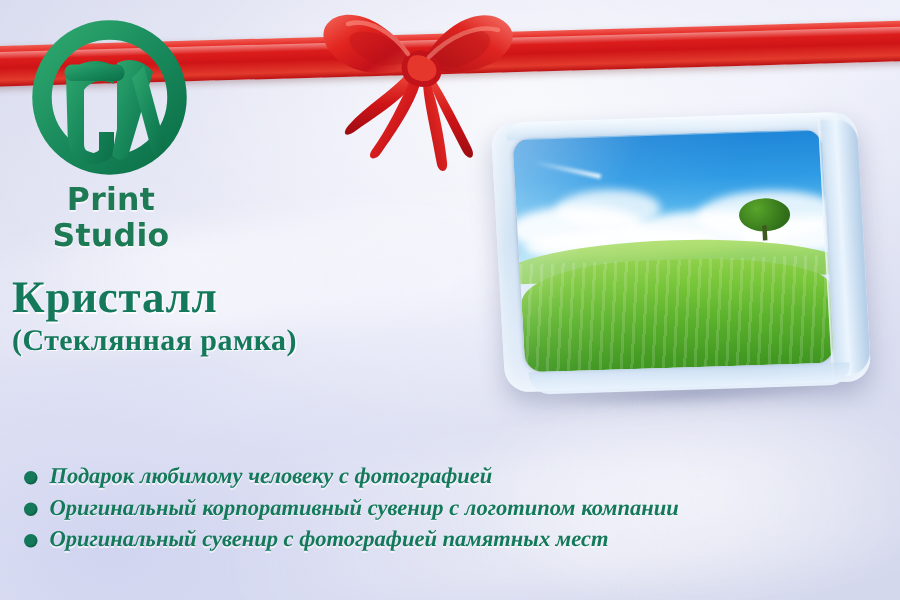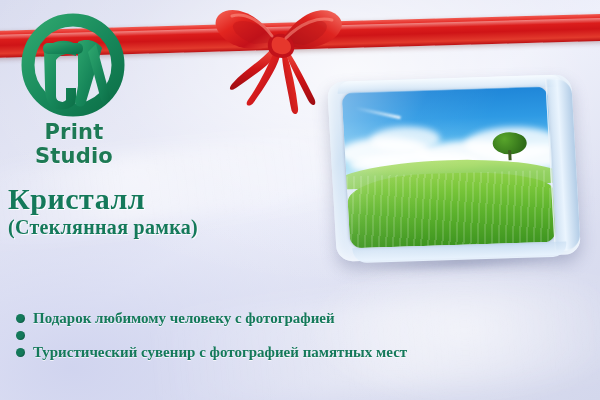--- a/index.html
+++ b/index.html
@@ -61,20 +61,21 @@
   .headline .l2{font-size:20px;display:block;letter-spacing:.3px;
     text-shadow:1px 1px 0 rgba(255,255,255,.85);}
 
   
   .bullets{position:absolute;left:16px;top:310px;width:560px;}
   .bullet{
     display:flex;align-items:center;margin-bottom:4px;
     font-family:"Liberation Serif","DejaVu Serif",serif;
     font-weight:bold;font-size:15px;color:#14795a;
     text-shadow:0 1px 0 rgba(255,255,255,.7);
+    font-style:italic;
   }
   .dot{
     width:9px;height:9px;border-radius:50%;background:#14795a;
     margin-right:8px;flex:0 0 auto;
     box-shadow:inset -1px -1px 1px rgba(0,0,0,.2);
   }
   .btext{white-space:nowrap;}
 
   
   .product{position:absolute;left:332px;top:78px;width:252px;height:195px;}
@@ -222,24 +223,25 @@
     <span class="l2">(Стеклянная рамка)</span>
   </div>
 
   <div class="bullets">
     <div class="bullet">
       <span class="dot"></span>
       <span class="btext">Подарок любимому человеку с фотографией</span>
     </div>
     <div class="bullet">
       <span class="dot"></span>
+      <span class="btext">Оригинальный корпоративный сувенир с логотипом компании</span>
     </div>
     <div class="bullet">
       <span class="dot"></span>
-      <span class="btext">Туристический сувенир с фотографией памятных мест</span>
+      <span class="btext">Оригинальный сувенир с фотографией памятных мест</span>
     </div>
   </div>
 
   <div class="product">
     <div class="shadow"></div>
     <div class="crystal">
       <div class="glass-body"></div>
       <div class="photo">
         <div class="sky">
           <div class="streak"></div>

